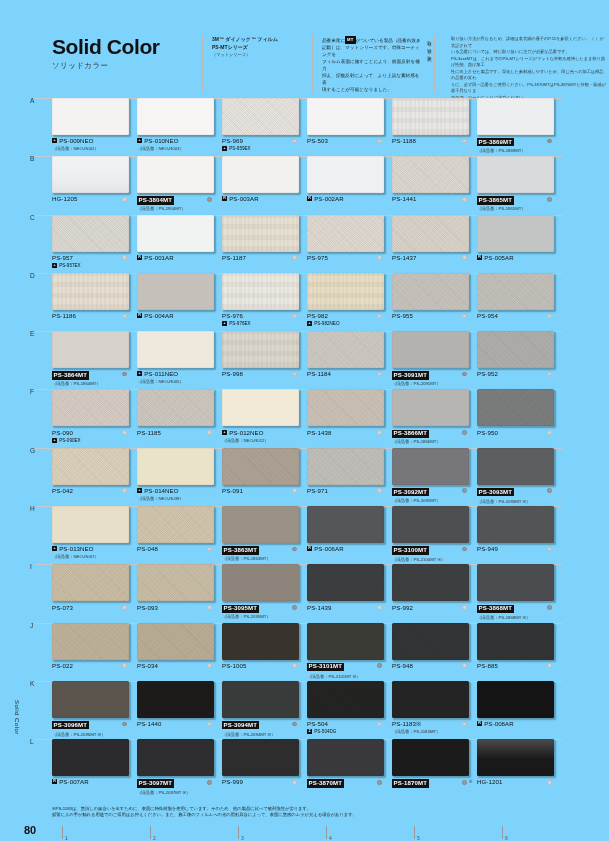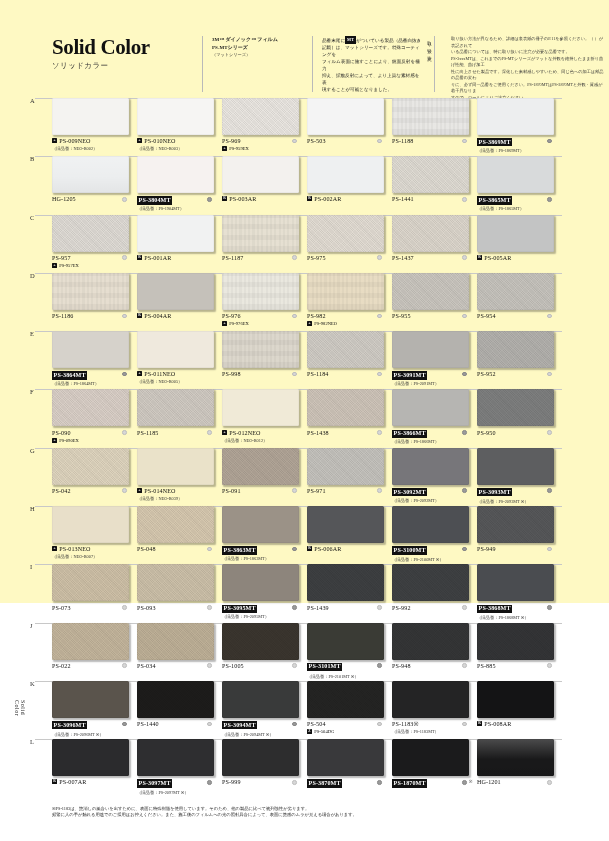--- a/index.html
+++ b/index.html
@@ -3,21 +3,21 @@
 <meta charset="utf-8">
 <style>
   * { box-sizing: border-box; margin: 0; padding: 0; }
   html, body {
     width: 609px; height: 841px;
     background: #ffffff;
     font-family: "Liberation Sans", sans-serif;
     color: #1a1a1a;
     overflow: hidden;
   }
-  .page { position: relative; width: 609px; height: 603px; background:#fef9c3;font-family:Liberation Serif, serif; }
+  .page { position: relative; width: 609px; height: 841px; background:#7dd3fc; }
 
   
   .header { position: absolute; left: 52px; top: 36px; width: 510px; height: 56px; display: flex; }
   .title-block { width: 140px; flex: 0 0 140px; }
   .title-main { font-size: 21px; font-weight: bold; letter-spacing: -0.4px; color:#111; line-height: 1.05; }
   .title-sub { font-size: 7.5px; color:#333; margin-top: 3px; letter-spacing: 0.4px; }
 
   .hdr-col { padding-left: 9px; border-left: 1px solid #b9b9b9; margin-left: 10px; }
   .hdr-col-a { width: 100px; flex: 0 0 100px; }
   .hdr-col-b { width: 112px; flex: 0 0 112px; }
@@ -894,14 +894,25 @@
       </div>
     </div>
 
   <div class="side-tab-left">Solid Color</div>
 
   <div class="footnotes">
     <div class="fn">※PS-1183は、艶消しの風合いを出すために、表面に特殊樹脂を使用しています。そのため、他の製品に比べて被列強性が劣ります。</div>
     <div class="fn">頻繁に人の手が触れる用途でのご採用はお控えください。また、施工後のフィルムへの光の照射具合によって、表面に艶感のムラが見える場合があります。</div>
   </div>
 
+  <div class="footer">
+    <div class="pageno">80</div>
+    <div class="rulers" id="rulers">
+        <div class="ruler"><span>1</span></div>
+        <div class="ruler"><span>2</span></div>
+        <div class="ruler"><span>3</span></div>
+        <div class="ruler"><span>4</span></div>
+        <div class="ruler"><span>5</span></div>
+        <div class="ruler"><span>6</span></div>
+      </div>
+  </div>
 
 </div>
 
 </body></html>

